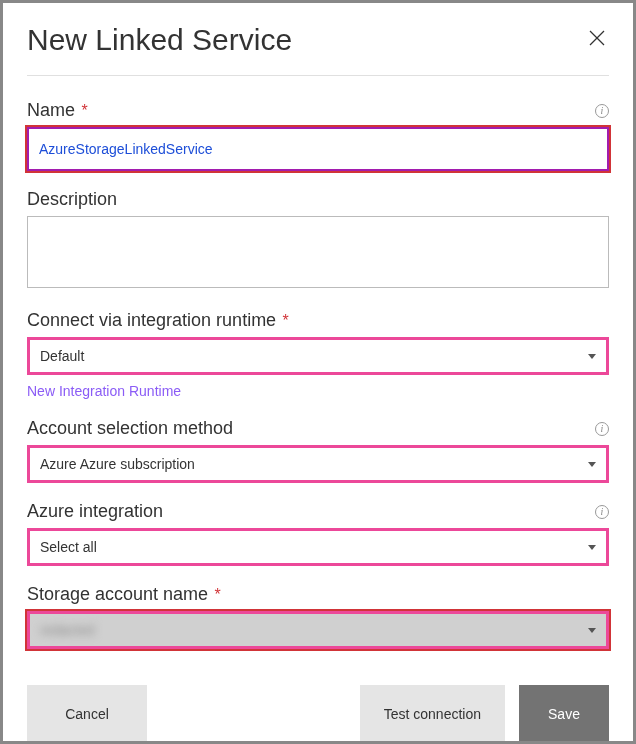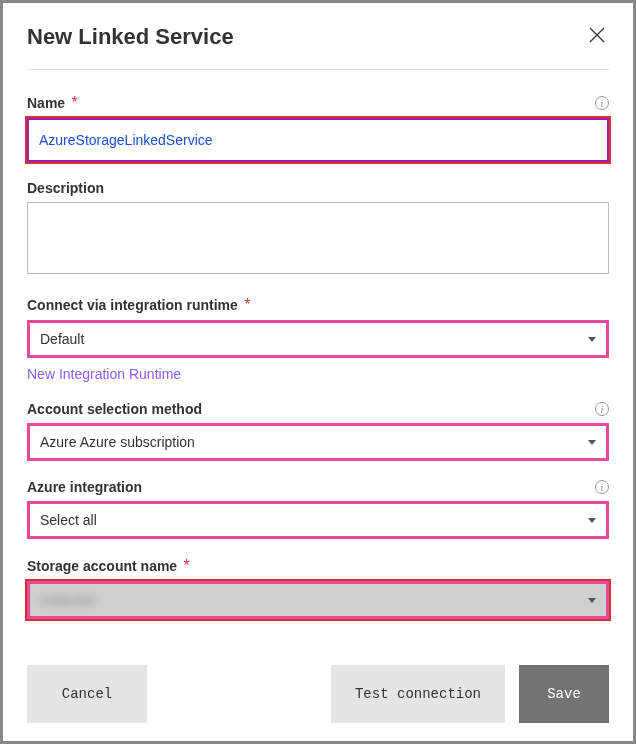--- a/index.html
+++ b/index.html
@@ -22,22 +22,22 @@
       flex-direction: column;
     }
     .header {
       display: flex;
       justify-content: space-between;
       align-items: center;
       padding-bottom: 18px;
       border-bottom: 1px solid #e0e0e0;
     }
     .title {
-      font-size: 22px;
-      font-weight: 700;
+      font-size: 30px;
+      font-weight: 400;
       color: #333;
     }
     .close-btn {
       cursor: pointer;
       padding: 4px;
       color: #333;
     }
     .close-btn svg {
       width: 16px;
       height: 16px;
@@ -51,23 +51,22 @@
     .form-group {
       margin-bottom: 18px;
     }
     .label-row {
       display: flex;
       justify-content: space-between;
       align-items: center;
       margin-bottom: 6px;
     }
     .label {
-      font-size: 14px;
-      color: #333;
-      font-weight: bold;
+      font-size: 18px;
+      color: #333;
     }
     .required {
       color: #d13438;
       margin-left: 2px;
     }
     .info-icon {
       width: 14px;
       height: 14px;
       border: 1px solid #999;
       border-radius: 50%;
@@ -145,21 +144,21 @@
     }
     .footer-right {
       display: flex;
       gap: 14px;
     }
     .btn {
       padding: 21px 24px;
       font-size: 14px;
       border: none;
       cursor: pointer;
-      font-family: Liberation Mono, monospace;
+      font-family: Liberation Sans, sans-serif;
     }
     .btn-cancel {
       background: #e5e5e5;
       color: #333;
       min-width: 120px;
     }
     .btn-test {
       background: #e5e5e5;
       color: #333;
     }

